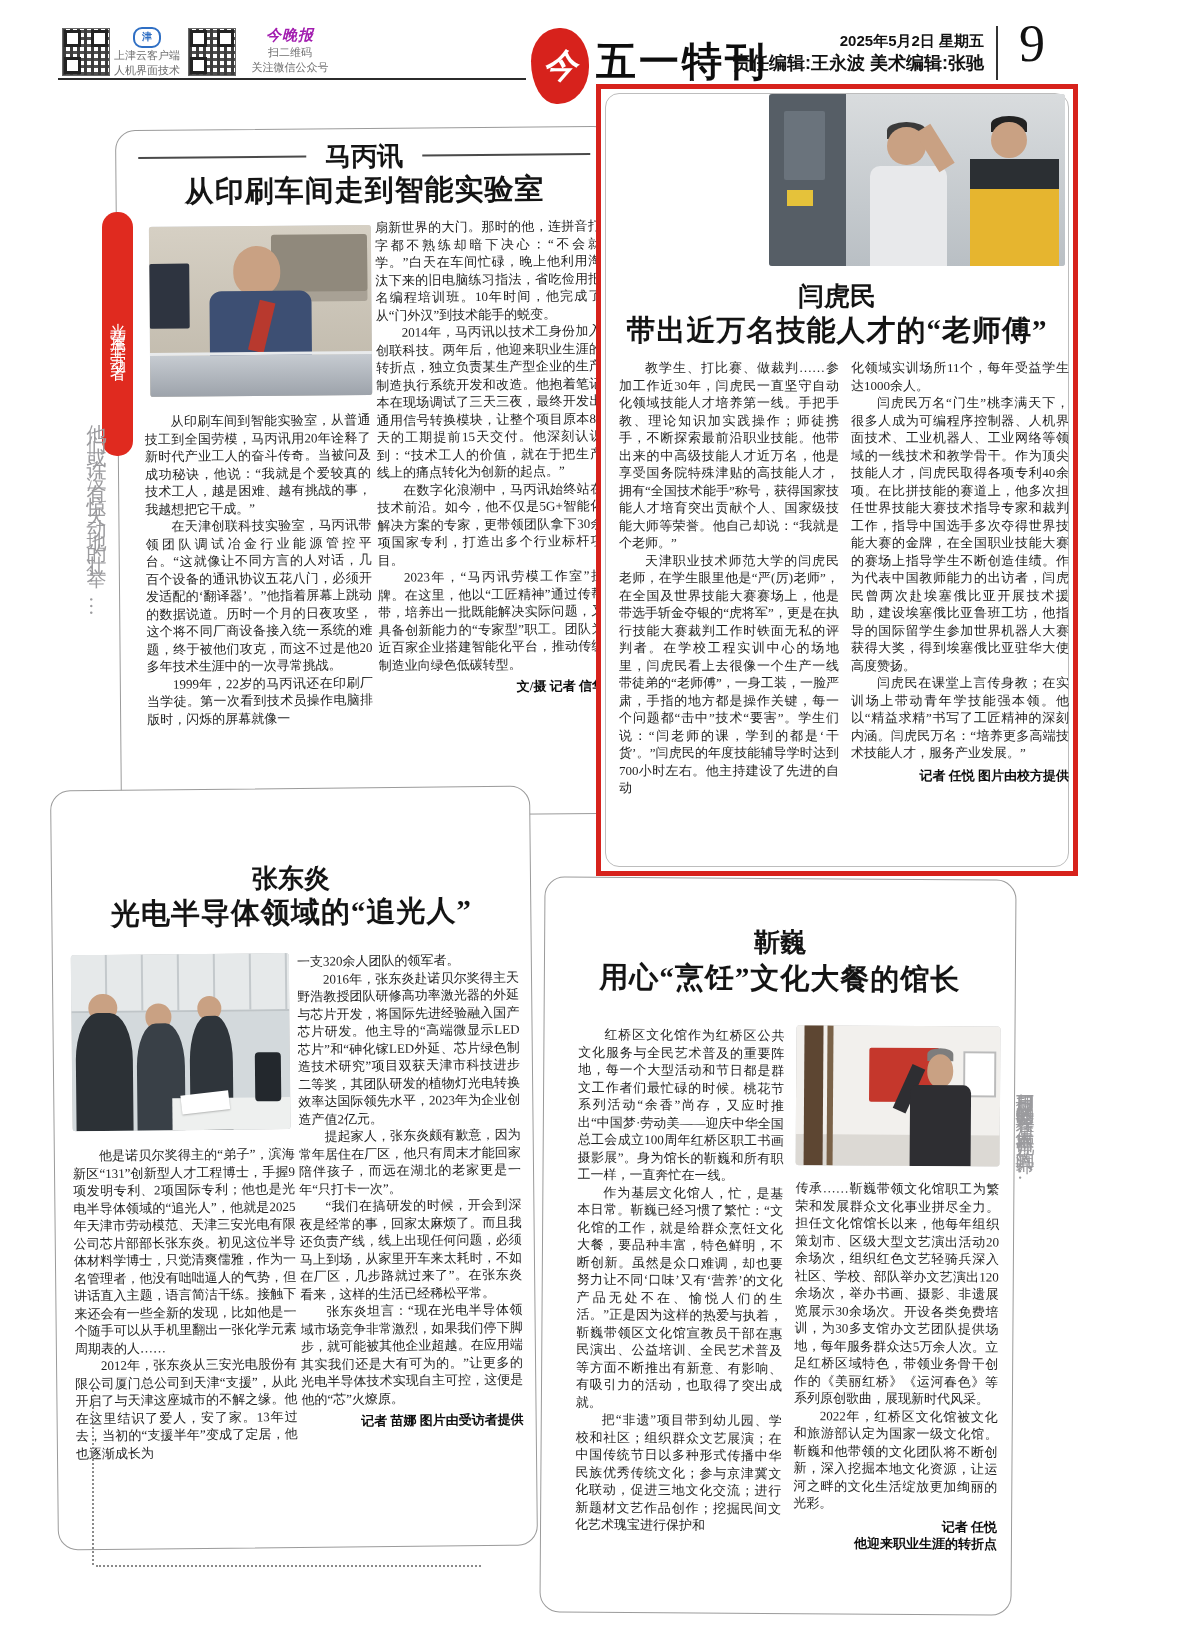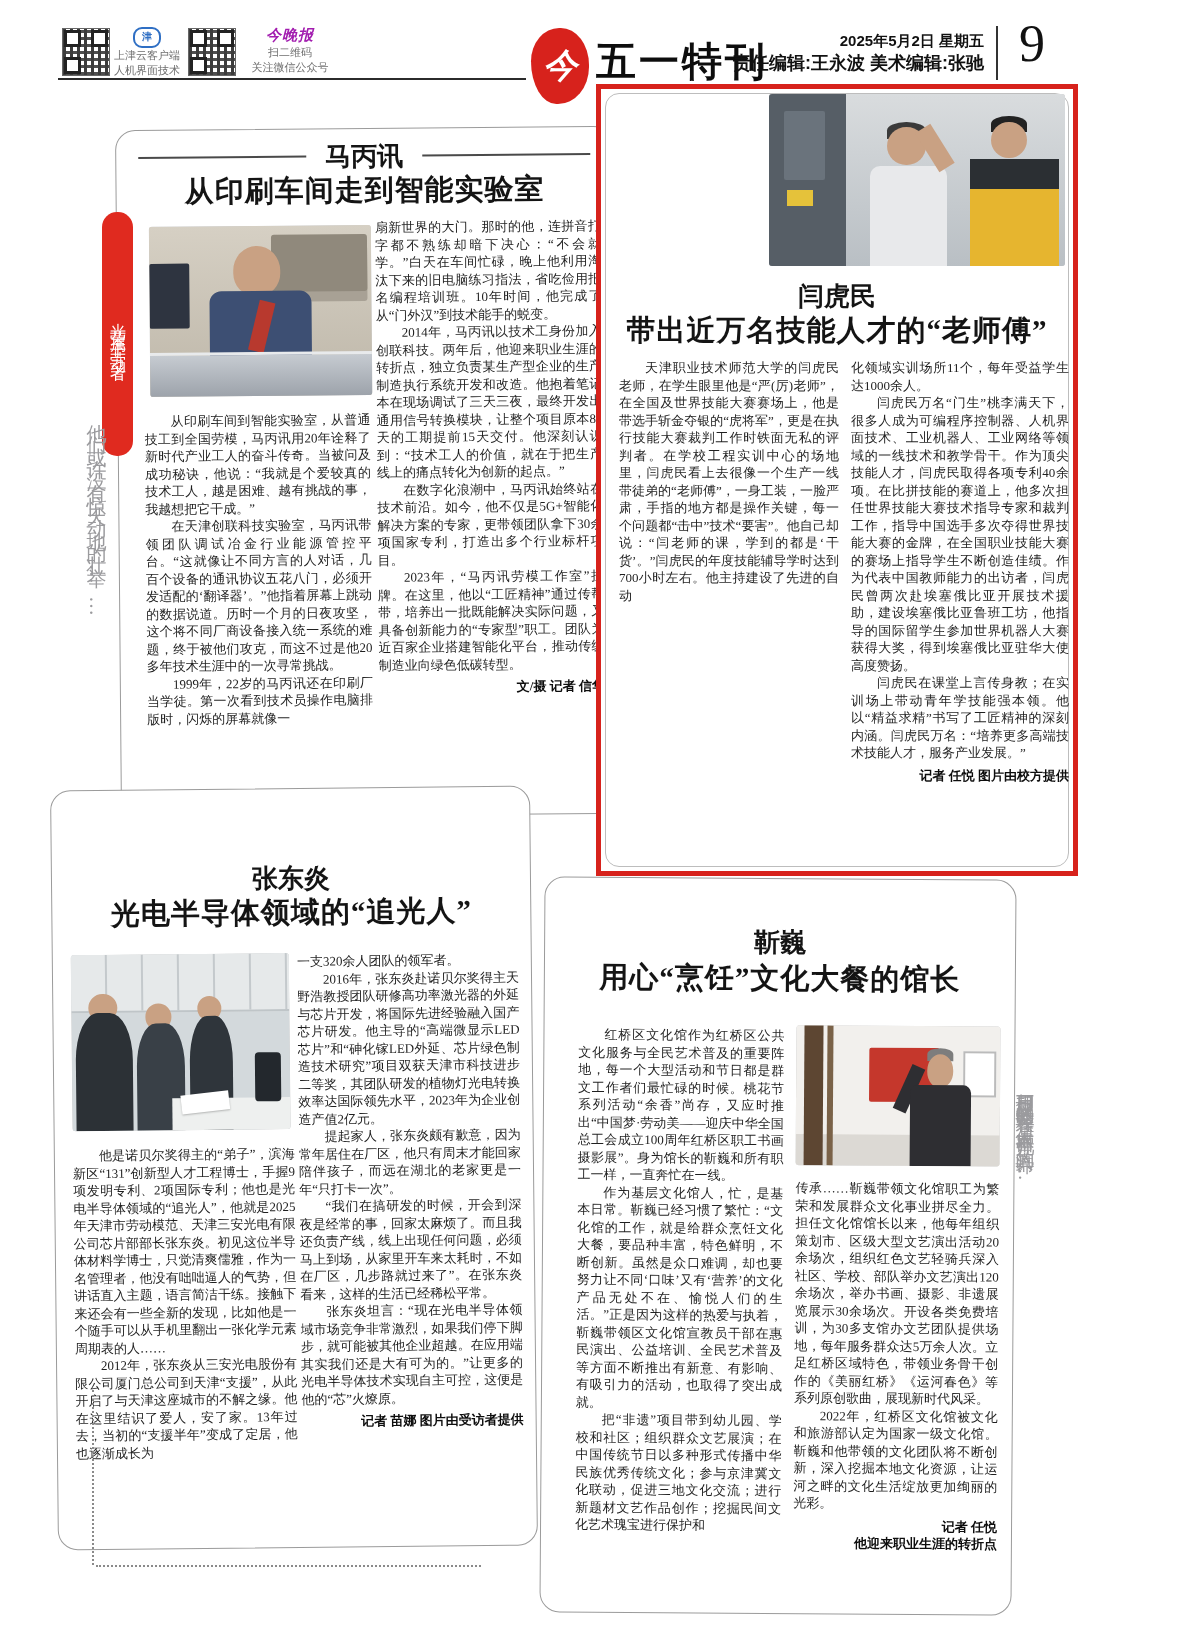--- a/index.html
+++ b/index.html
@@ -152,21 +152,22 @@
       <i style="left:68%;top:38%;width:30%;height:62%;background:#e6b52f;border-radius:8px 8px 0 0;"></i>
       <i style="left:68%;top:38%;width:30%;height:17%;background:#2b2f33;"></i>
       <i style="left:75%;top:13%;width:12%;height:9%;background:#222;border-radius:50% 50% 0 0;"></i>
       <i style="left:75%;top:16%;width:12%;height:21%;background:#c9a183;border-radius:50%;"></i>
     </div>
 
     <div class="title t2" style="top:222px;">带出近万名技能人才的“老师傅”</div>
     <div class="title t1" style="top:190px;">闫虎民</div>
 
     <div class="col" style="left:18px;top:270px;width:220px;height:500px;">
-        <p>天津职业技术师范大学的闫虎民老师，在学生眼里他是“严(厉)老师”，在全国及世界技能大赛赛场上，他是带选手斩金夺银的“虎将军”，更是在执行技能大赛裁判工作时铁面无私的评判者。在学校工程实训中心的场地里，闫虎民看上去很像一个生产一线带徒弟的“老师傅”，一身工装，一脸严肃，手指的地方都是操作关键，每一个问题都“击中”技术“要害”。他自己却说：“闫老师的课，学到的都是‘干货’。”闫虎民的年度技能辅导学时达到700小时左右。他主持建设了先进的自动</p>
+        <p>教学生、打比赛、做裁判……参加工作近30年，闫虎民一直坚守自动化领域技能人才培养第一线。手把手教、理论知识加实践操作；师徒携手，不断探索最前沿职业技能。他带出来的中高级技能人才近万名，他是享受国务院特殊津贴的高技能人才，拥有“全国技术能手”称号，获得国家技能人才培育突出贡献个人、国家级技能大师等荣誉。他自己却说：“我就是个老师。”</p>
+        <p>天津职业技术师范大学的闫虎民老师，在学生眼里他是“严(厉)老师”，在全国及世界技能大赛赛场上，他是带选手斩金夺银的“虎将军”，更是在执行技能大赛裁判工作时铁面无私的评判者。在学校工程实训中心的场地里，闫虎民看上去很像一个生产一线带徒弟的“老师傅”，一身工装，一脸严肃，手指的地方都是操作关键，每一个问题都“击中”技术“要害”。学生们说：“闫老师的课，学到的都是‘干货’。”闫虎民的年度技能辅导学时达到700小时左右。他主持建设了先进的自动</p>
       </div>
     <div class="col" style="left:250px;top:270px;width:218px;height:500px;">
       <p class="cont">化领域实训场所11个，每年受益学生达1000余人。</p>
         <p>闫虎民万名“门生”桃李满天下，很多人成为可编程序控制器、人机界面技术、工业机器人、工业网络等领域的一线技术和教学骨干。作为顶尖技能人才，闫虎民取得各项专利40余项。在比拼技能的赛道上，他多次担任世界技能大赛技术指导专家和裁判工作，指导中国选手多次夺得世界技能大赛的金牌，在全国职业技能大赛的赛场上指导学生不断创造佳绩。作为代表中国教师能力的出访者，闫虎民曾两次赴埃塞俄比亚开展技术援助，建设埃塞俄比亚鲁班工坊，他指导的国际留学生参加世界机器人大赛获得大奖，得到埃塞俄比亚驻华大使高度赞扬。</p>
         <p>闫虎民在课堂上言传身教；在实训场上带动青年学技能强本领。他以“精益求精”书写了工匠精神的深刻内涵。闫虎民万名：“培养更多高端技术技能人才，服务产业发展。”</p>
         <div class="byline">记者 任悦 图片由校方提供</div>
     </div>
   </div>
 
   <div class="card" id="card-zhang">

